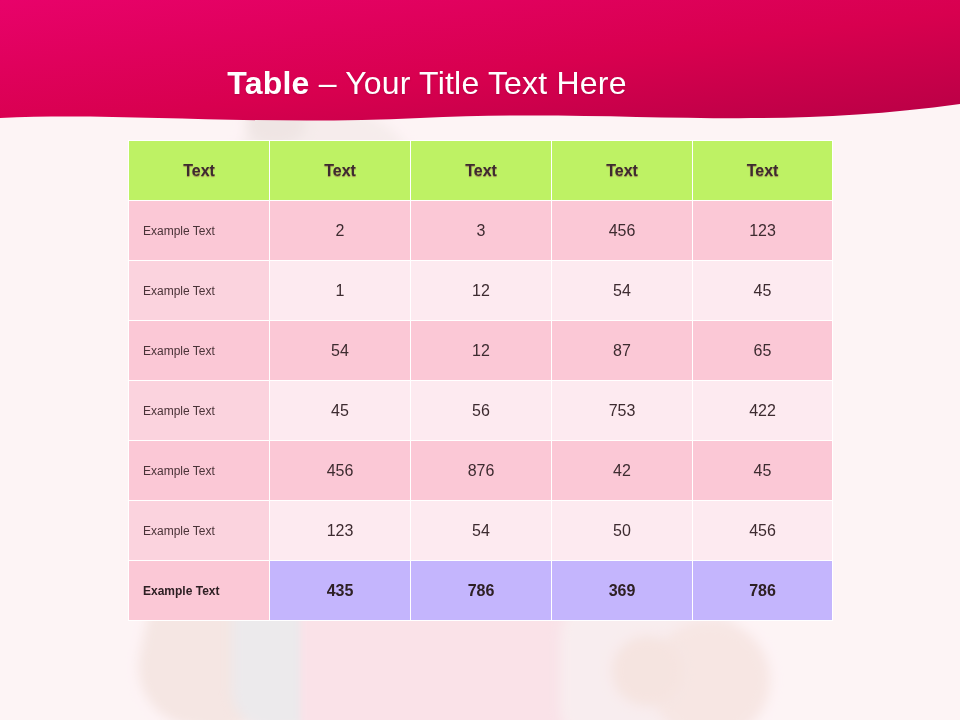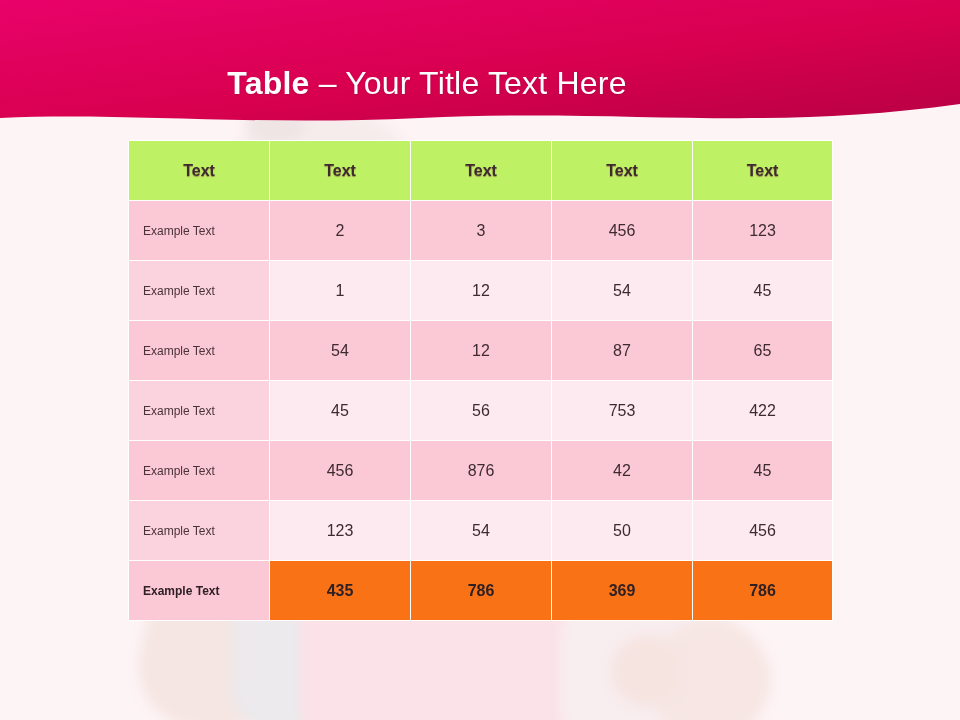--- a/index.html
+++ b/index.html
@@ -181,21 +181,21 @@
     color: #4a3338;
     font-size: 12px;
   }
   tbody tr.odd td {
     background: #fbc8d6;
   }
   tbody tr.even td {
     background: #fdeaf0;
   }
   tbody tr.total td {
-    background: #f97316;
+    background: #c4b5fd;
     font-weight: bold;
     color: #2e2024;
   }
   tbody tr.odd td.label-col,
   tbody tr.even td.label-col {
     background: #fbc8d6;
   }
   tbody tr.even td.label-col {
     background: #fbd3de;
   }

